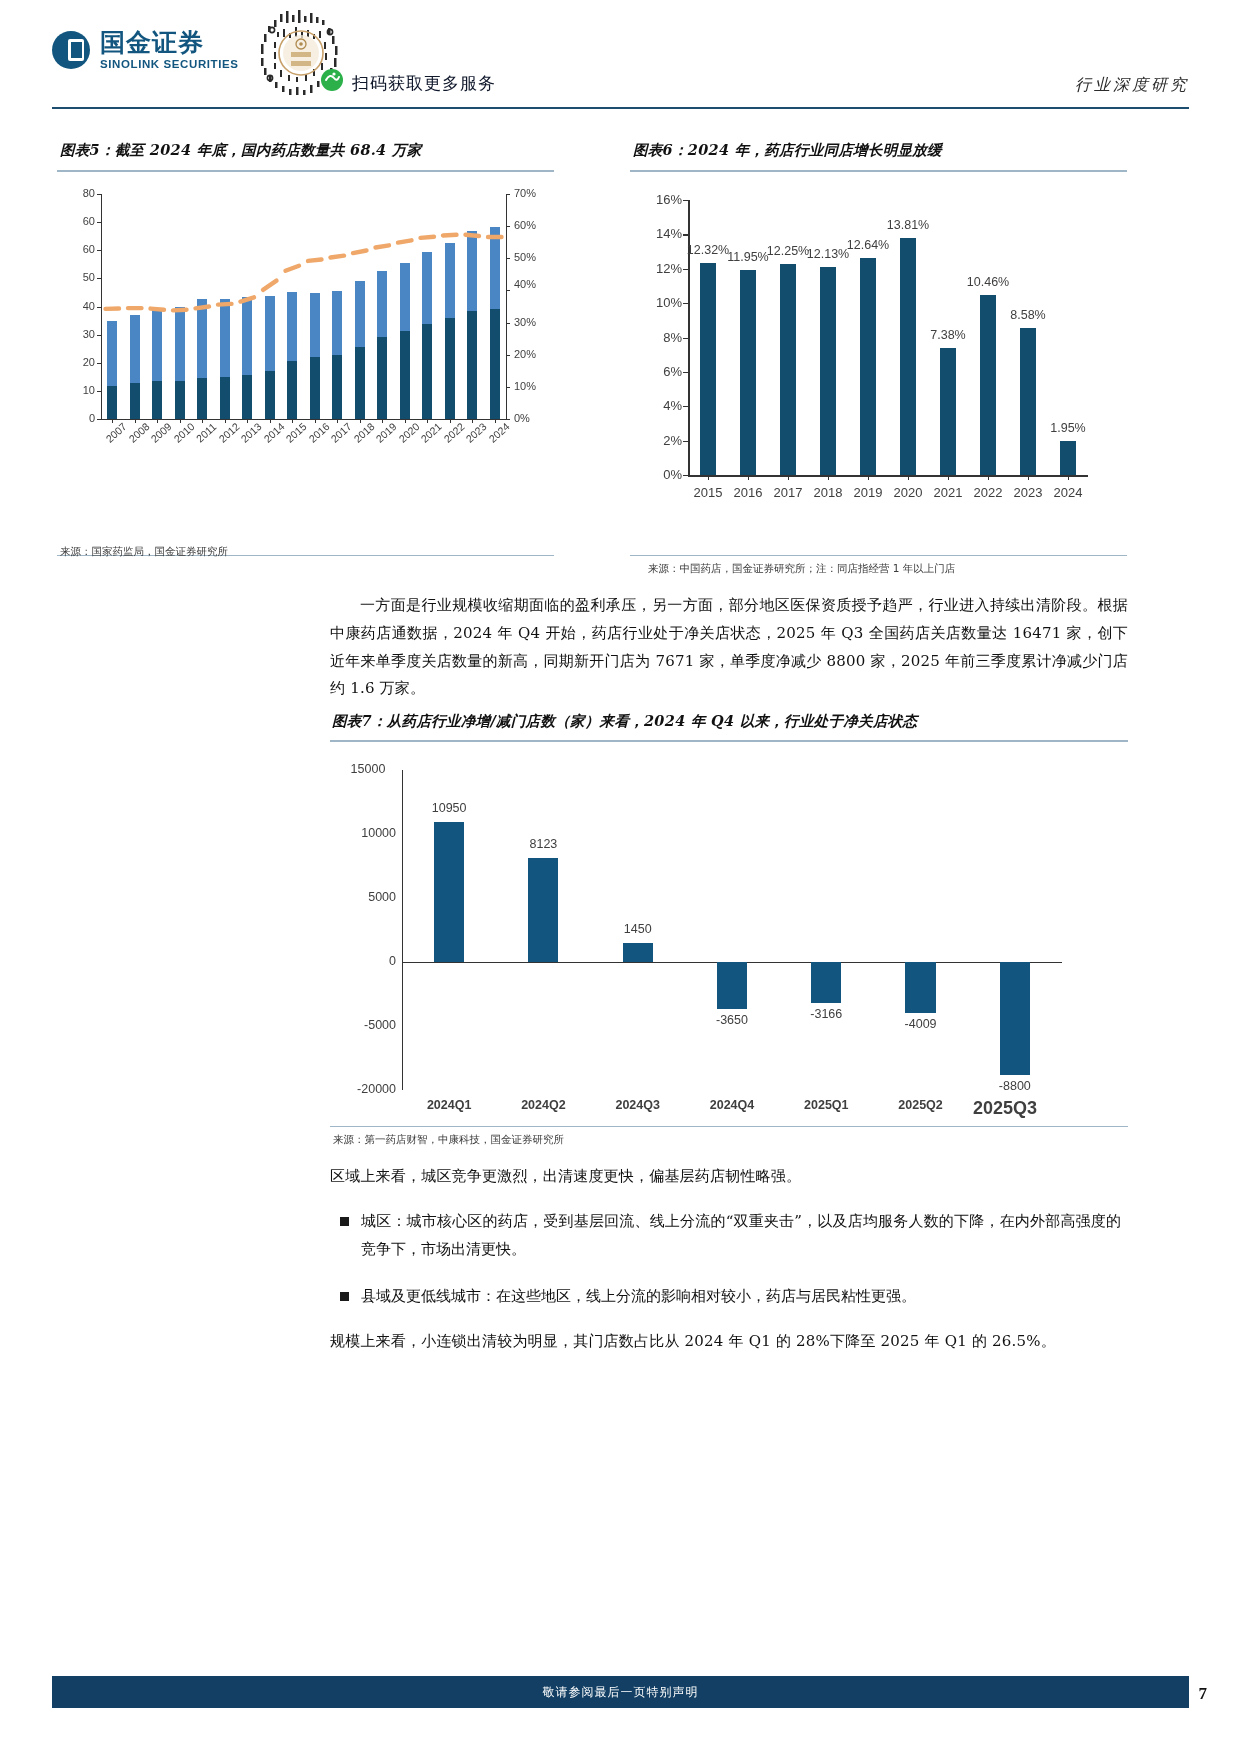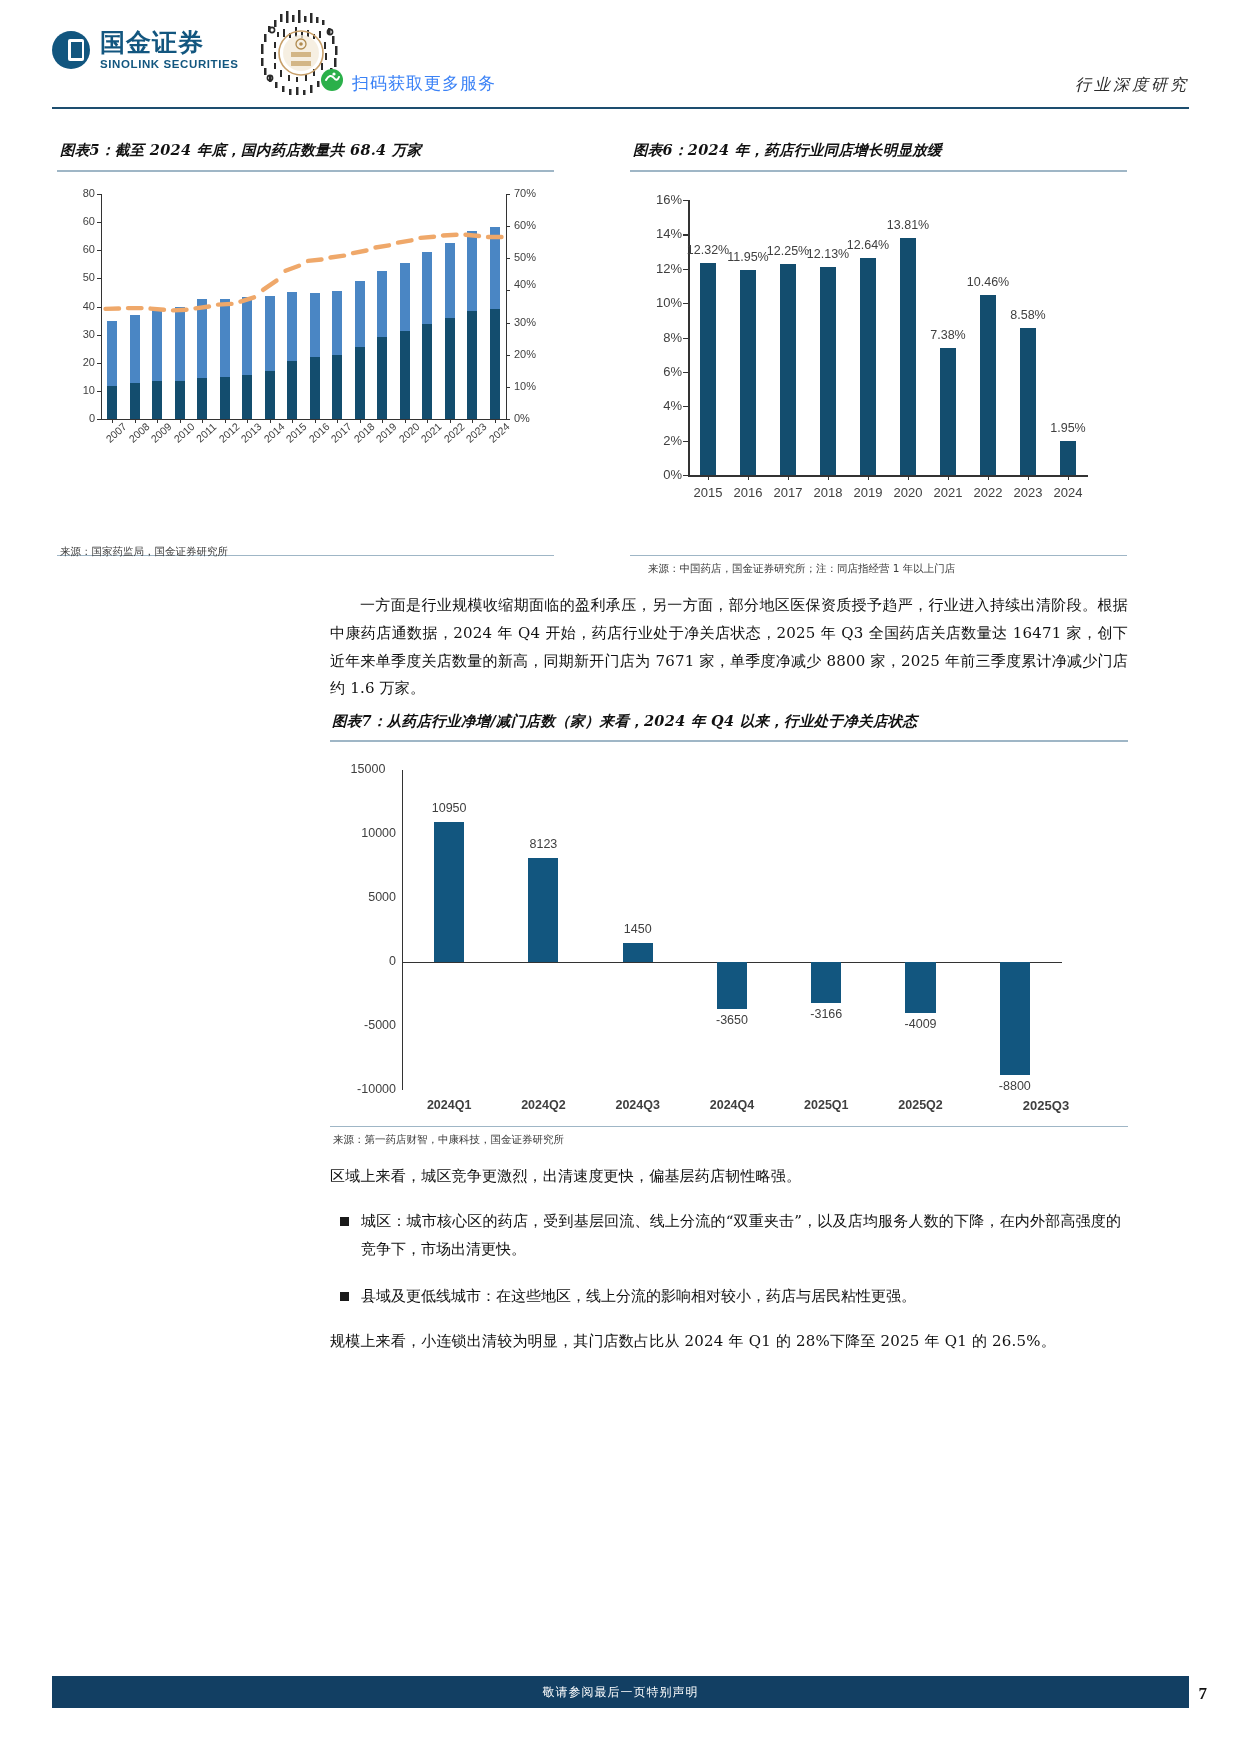--- a/index.html
+++ b/index.html
@@ -39,21 +39,21 @@
     font-family:"Liberation Sans", sans-serif;
     font-size:11.5px; font-weight:bold; color:#12567f; letter-spacing:0.6px; margin-top:2px;
   }
 
   .qr-block { position:absolute; left:250px; top:8px; width:110px; height:90px; }
   .qr-canvas { width:110px; height:90px; }
 
   .scan-text {
     position:absolute; left:352px; top:72px;
     font-family:"DejaVu Sans", sans-serif;
-    font-size:17px; color:#3b82f6; letter-spacing:1px;
+    font-size:17px; color:#0f172a; letter-spacing:1px;
   }
 
   .header-right {
     position:absolute; right:52px; top:75px;
     font-family:"DejaVu Serif", serif;
     font-size:16px; color:#2b2b2b; letter-spacing:3px;
     font-style:italic;
   }
   .header-rule {
     position:absolute; left:52px; right:52px; top:107px; height:2px;
@@ -445,21 +445,21 @@
 
 <div class="exh-title" style="left:332px; top:712px;">图表7：从药店行业净增/减门店数（家）来看，2024 年 Q4 以来，行业处于净关店状态</div>
 <div class="exh-rule" style="left:330px; top:740px; width:798px;"></div>
 
 <div class="chart" id="chart7" style="left:330px; top:748px; width:798px; height:375px;">
     <div class="axis-lbl" style="left:10px; top:14px; width:56px; text-align:center; font-size:12.5px;">15000</div>
     <div class="axis-lbl" style="left:10px; top:78px; width:56px; text-align:right; font-size:12.5px;">10000</div>
     <div class="axis-lbl" style="left:10px; top:142px; width:56px; text-align:right; font-size:12.5px;">5000</div>
     <div class="axis-lbl" style="left:10px; top:206px; width:56px; text-align:right; font-size:12.5px;">0</div>
     <div class="axis-lbl" style="left:10px; top:270px; width:56px; text-align:right; font-size:12.5px;">-5000</div>
-    <div class="axis-lbl" style="left:10px; top:334px; width:56px; text-align:right; font-size:12.5px;">-10000</div>
+    <div class="axis-lbl" style="left:10px; top:334px; width:56px; text-align:right; font-size:12.5px;">-20000</div>
     <div style="position:absolute; left:72px; top:22px; width:1.3px; height:320px; background:#333;"></div>
     <div style="position:absolute; left:72px; top:214px; width:660px; height:1.3px; background:#333;"></div>
     <div class="bar" style="left:104.05714285714285px; top:73.84px; width:30.171428571428574px; height:140.16px; background:#12567f;"></div>
     <div class="dlabel" style="left:77.14285714285714px; top:52.84px; width:84px; text-align:center; font-size:12.5px;">10950</div>
     <div class="axis-lbl" style="left:73.14285714285714px; top:350px; width:92px; text-align:center; font-size:12.5px; font-weight:bold;">2024Q1</div>
     <div class="bar" style="left:198.34285714285716px; top:110.0256px; width:30.171428571428574px; height:103.9744px; background:#12567f;"></div>
     <div class="dlabel" style="left:171.42857142857144px; top:89.0256px; width:84px; text-align:center; font-size:12.5px;">8123</div>
     <div class="axis-lbl" style="left:167.42857142857144px; top:350px; width:92px; text-align:center; font-size:12.5px; font-weight:bold;">2024Q2</div>
     <div class="bar" style="left:292.62857142857143px; top:195.44px; width:30.171428571428574px; height:18.560000000000002px; background:#12567f;"></div>
     <div class="dlabel" style="left:265.7142857142857px; top:174.44px; width:84px; text-align:center; font-size:12.5px;">1450</div>
@@ -468,21 +468,21 @@
     <div class="dlabel" style="left:360px; top:264.72px; width:84px; text-align:center; font-size:12.5px;">-3650</div>
     <div class="axis-lbl" style="left:356px; top:350px; width:92px; text-align:center; font-size:12.5px; font-weight:bold;">2024Q4</div>
     <div class="bar" style="left:481.20000000000005px; top:214px; width:30.171428571428574px; height:40.5248px; background:#12567f;"></div>
     <div class="dlabel" style="left:454.28571428571433px; top:258.5248px; width:84px; text-align:center; font-size:12.5px;">-3166</div>
     <div class="axis-lbl" style="left:450.28571428571433px; top:350px; width:92px; text-align:center; font-size:12.5px; font-weight:bold;">2025Q1</div>
     <div class="bar" style="left:575.4857142857143px; top:214px; width:30.171428571428574px; height:51.315200000000004px; background:#12567f;"></div>
     <div class="dlabel" style="left:548.5714285714286px; top:269.3152px; width:84px; text-align:center; font-size:12.5px;">-4009</div>
     <div class="axis-lbl" style="left:544.5714285714286px; top:350px; width:92px; text-align:center; font-size:12.5px; font-weight:bold;">2025Q2</div>
     <div class="bar" style="left:669.7714285714286px; top:214px; width:30.171428571428574px; height:112.63999999999999px; background:#12567f;"></div>
     <div class="dlabel" style="left:642.8571428571429px; top:330.64px; width:84px; text-align:center; font-size:12.5px;">-8800</div>
-    <div class="axis-lbl" style="left:670px; top:350px; width:92px; text-align:center; font-size:13px; font-weight:bold;">2025Q3</div>
+    <div class="axis-lbl" style="left:629px; top:350px; width:92px; text-align:center; font-size:18px; font-weight:bold;">2025Q3</div>
   </div>
 
 <div class="src-rule" style="left:330px; top:1126px; width:798px;"></div>
 <div class="src-note" style="left:333px; top:1133px;">来源：第一药店财智，中康科技，国金证券研究所</div>
 
 <div class="body-p" style="left:330px; top:1163px; width:798px; text-indent:0;">区域上来看，城区竞争更激烈，出清速度更快，偏基层药店韧性略强。</div>
 
 <div class="bullet-row" style="left:340px; top:1208px; width:790px;">
   <div class="bullet-sq"></div>
   <div class="bullet-tx" style="width:760px;">城区：城市核心区的药店，受到基层回流、线上分流的“双重夹击”，以及店均服务人数的下降，在内外部高强度的竞争下，市场出清更快。</div>

